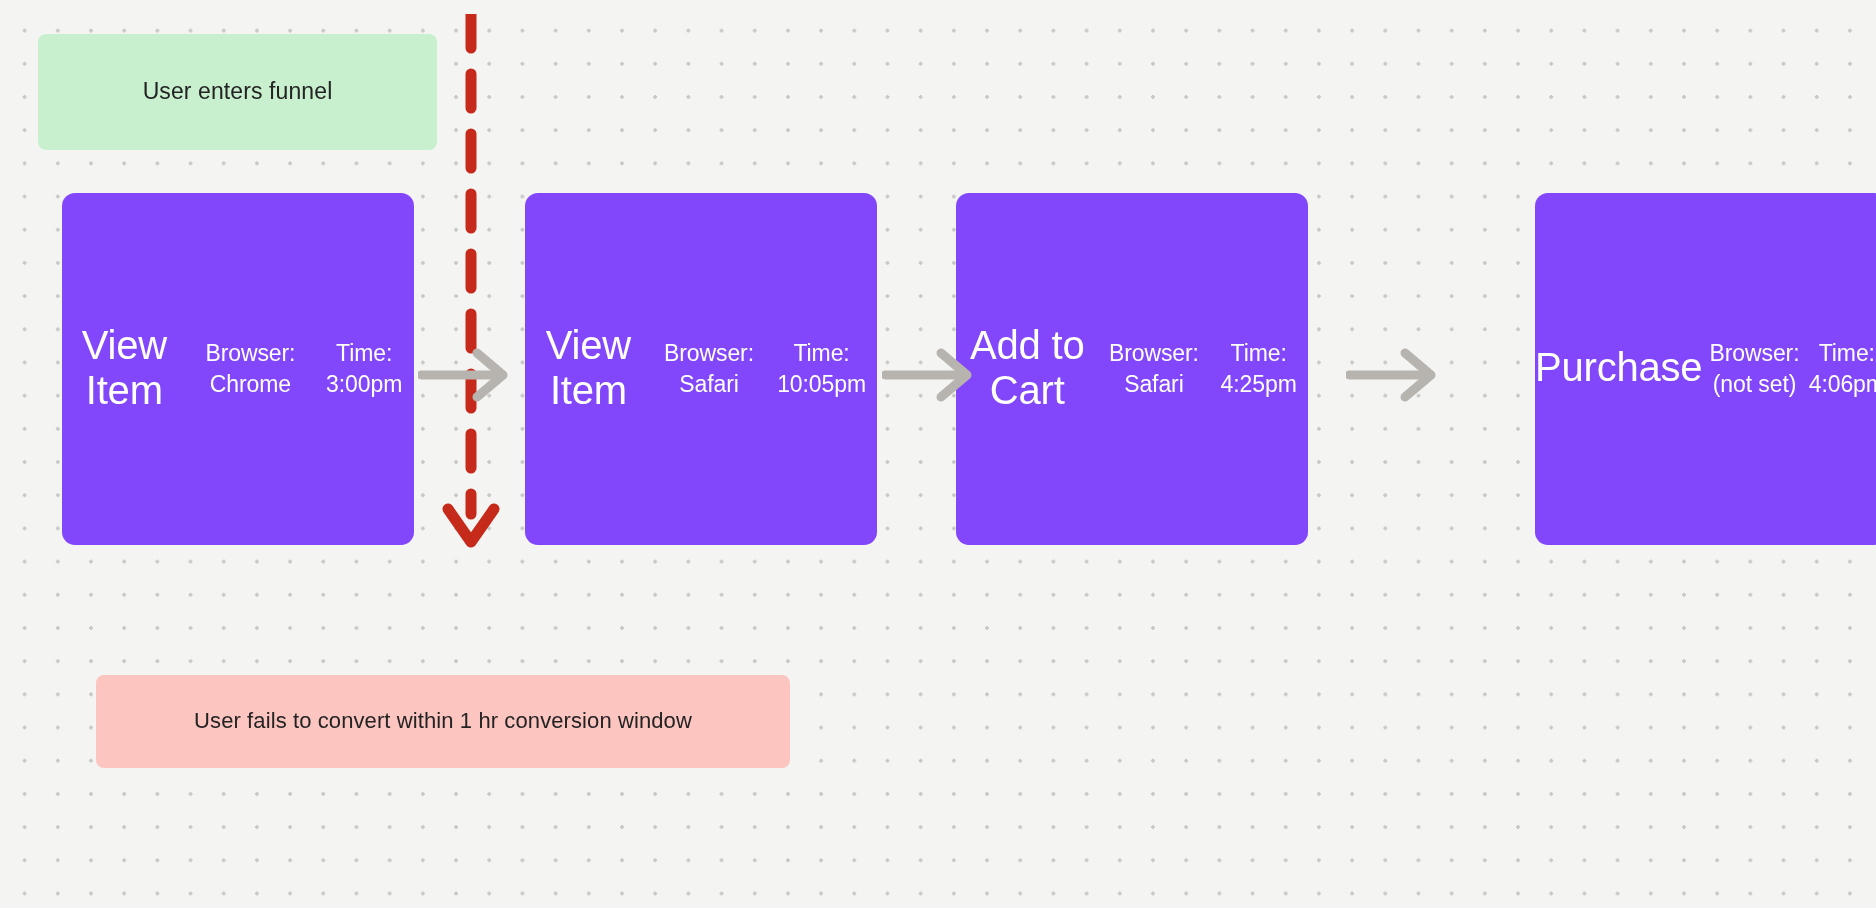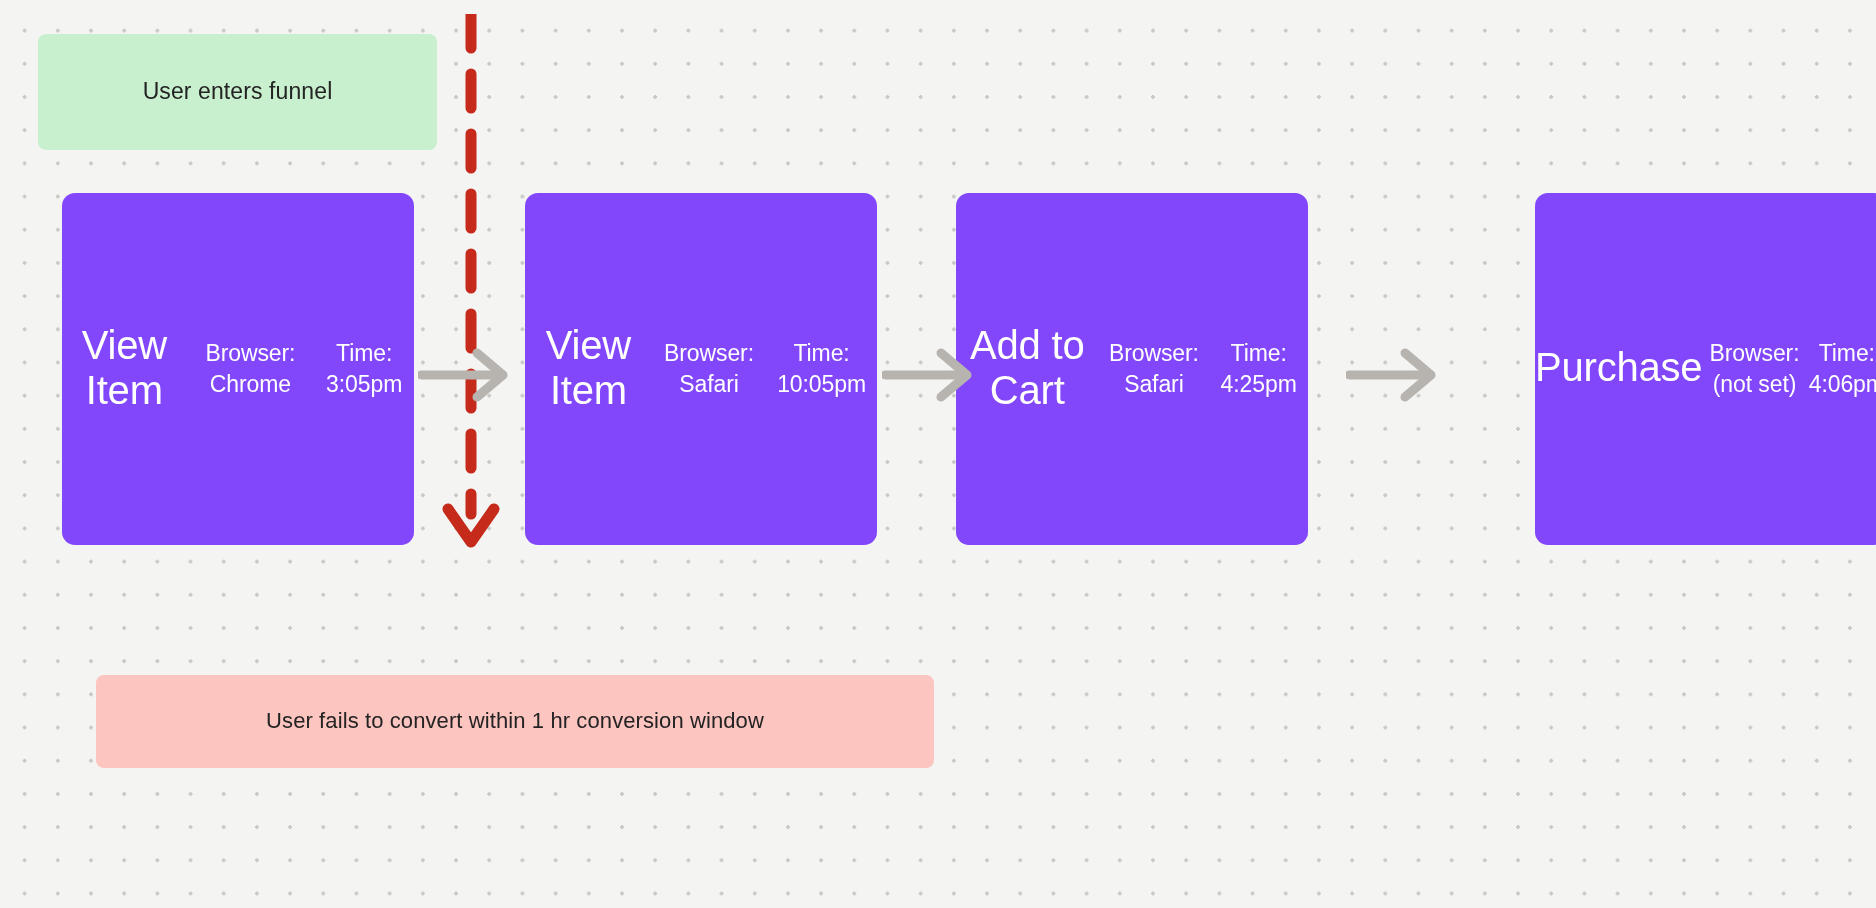--- a/index.html
+++ b/index.html
@@ -44,21 +44,21 @@
     left: 38px;
     top: 34px;
     width: 399px;
     height: 116px;
     background-color: #c9f0ce;
   }
 
   #failure-annotation {
     left: 96px;
     top: 675px;
-    width: 838px;
+    width: 694px;
     height: 93px;
     background-color: #fcc5c0;
     font-size: 22px;
   }
 
   
   .step-card {
     position: absolute;
     top: 193px;
     width: 352px;
@@ -130,21 +130,21 @@
   <div id="dropoff-line">
     <svg width="62" height="670" viewBox="0 0 62 670">
       <line x1="31" y1="0" x2="31" y2="500" stroke="#c62a1a" stroke-width="11" stroke-linecap="round" stroke-dasharray="34 26"></line>
       <polyline points="8,495 31,528 54,495" fill="none" stroke="#c62a1a" stroke-width="11" stroke-linecap="round" stroke-linejoin="round"></polyline>
     </svg>
   </div>
 
   <div class="step-card" id="step-card-0">
     <div class="step-title">View Item</div>
     <div class="step-detail">Browser: Chrome</div>
-    <div class="step-detail">Time: 3:05pm</div>
+    <div class="step-detail">Time: 3:00pm</div>
   </div>
 
   <div class="step-card" id="step-card-1">
     <div class="step-title">View Item</div>
     <div class="step-detail">Browser: Safari</div>
     <div class="step-detail">Time: 10:05pm</div>
   </div>
 
   <div class="step-card" id="step-card-2">
     <div class="step-title">Add to Cart</div>

